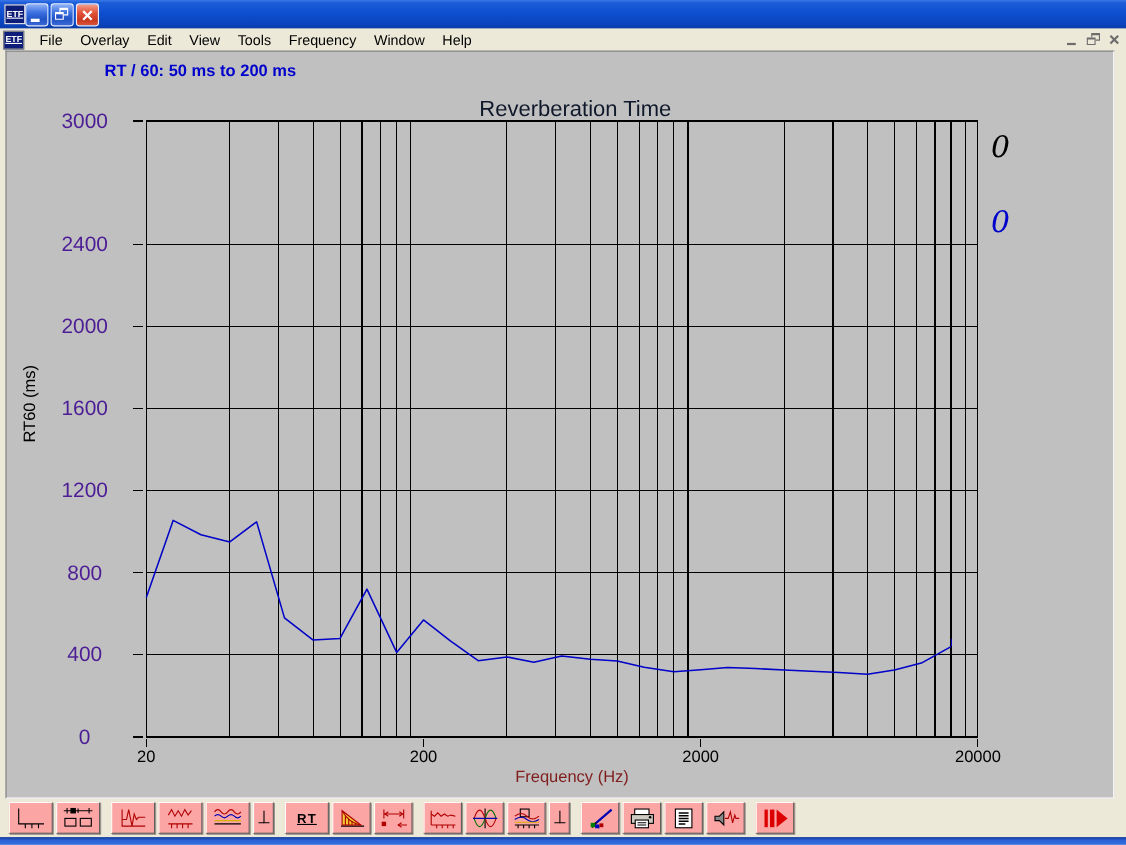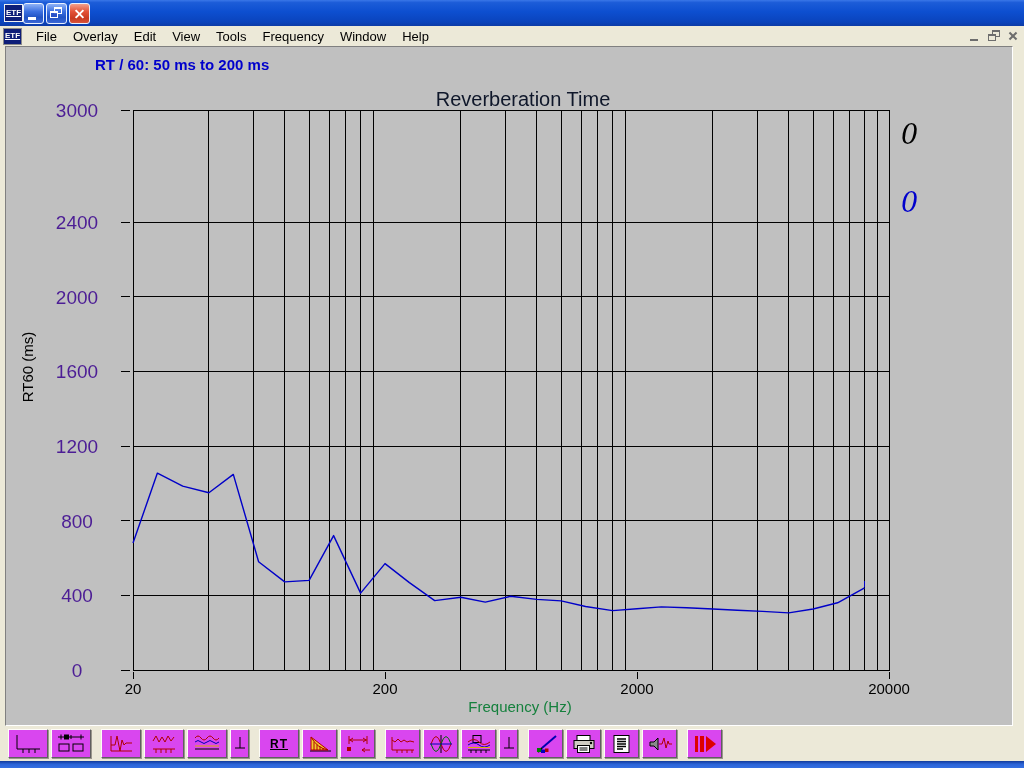--- a/index.html
+++ b/index.html
@@ -56,33 +56,33 @@
   
   .client{
     position:absolute;left:5px;top:46px;width:1008px;height:680px;background:#c0c0c0;
     border-top:1px solid #808080;border-left:1px solid #808080;
     border-right:1px solid #fff;border-bottom:1px solid #fff;box-sizing:border-box;
   }
   #chart-svg{position:absolute;left:0;top:0;}
   #chart-layer{position:absolute;left:0;top:0;width:1024px;height:726px;pointer-events:none;border-radius:26px;}
   .chart-annotation{position:absolute;left:95px;top:56px;font-size:15px;font-weight:bold;color:#0000cc;}
   .chart-title{position:absolute;left:523px;top:88px;transform:translateX(-50%);font-size:20px;color:#0f172a;white-space:nowrap;}
-  .chart-xlabel{position:absolute;left:520px;top:698px;transform:translateX(-50%);font-size:15px;color:#15803d;white-space:nowrap;}
+  .chart-xlabel{position:absolute;left:520px;top:698px;transform:translateX(-50%);font-size:15px;color:#7f1d1d;white-space:nowrap;}
   .chart-ylabel{position:absolute;left:27px;top:367px;transform:translate(-50%,-50%) rotate(-90deg);font-size:15px;color:#000;white-space:nowrap;}
   .ytick-label{position:absolute;width:80px;text-align:center;font-size:19px;color:#4c1d95;}
   .xtick-label{position:absolute;width:90px;text-align:center;font-size:15px;color:#000;}
   .legend-zero{position:absolute;font-family:"DejaVu Serif",serif;font-style:italic;font-size:27px;line-height:1;}
   
   .toolbar{
     position:absolute;left:0;top:727px;width:1024px;height:33px;background:#ece9d8;
     display:flex;align-items:center;box-sizing:border-box;padding-left:8px;
   }
   .tb{
     height:29px;width:40px;box-sizing:border-box;margin-right:3px;
-    background:#d946ef;border:1px solid;border-color:#fdfcf8 #5f5f5f #5f5f5f #fdfcf8;
+    background:#fca5a5;border:1px solid;border-color:#fdfcf8 #5f5f5f #5f5f5f #fdfcf8;
     box-shadow:1px 1px 0 #9a968c;
     display:flex;align-items:center;justify-content:center;cursor:default;
   }
   .tb.w35{width:35px;} .tb.w19{width:19px;}
   .tb.grp{margin-left:7px;}
   .tb svg{display:block;}
   .rt-label{font-size:12px;font-weight:bold;text-decoration:underline;color:#000;letter-spacing:1px;}
   
   .bottombar{
     position:absolute;left:0;top:761px;width:1024px;height:7px;

